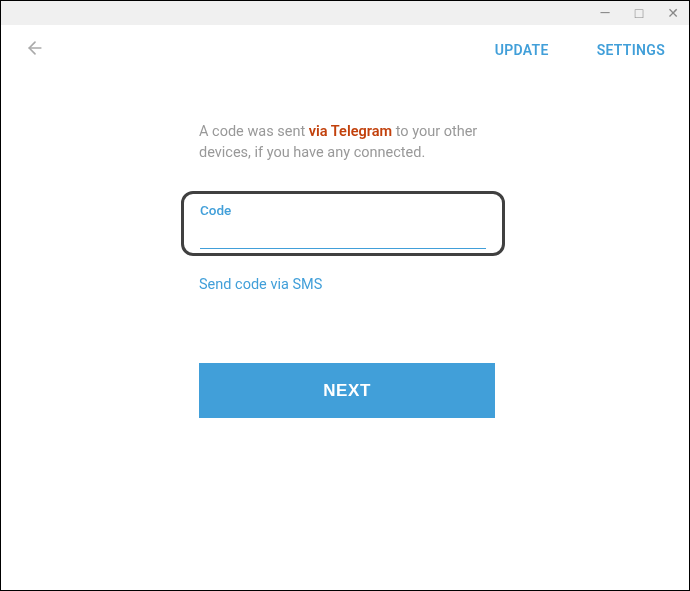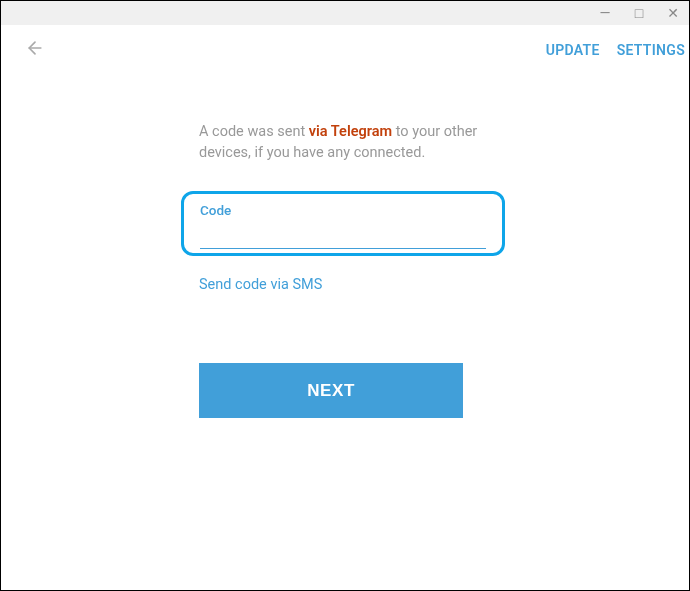--- a/index.html
+++ b/index.html
@@ -38,23 +38,23 @@
       position: relative;
     }
     .back-arrow {
       color: #aaa;
       font-size: 20px;
       cursor: pointer;
       padding: 4px;
     }
     .header-actions {
       position: absolute;
-      right: 4px;
+      right: 24px;
       display: flex;
-      gap: 17px;
+      gap: 48px;
     }
     .header-link {
       color: #419fd9;
       font-weight: 600;
       font-size: 14px;
       letter-spacing: 0.3px;
       cursor: pointer;
     }
     .content {
       padding-top: 36px;
@@ -83,21 +83,21 @@
       max-width: 300px;
     }
     .desc b {
       color: #c2410c;
       font-weight: 600;
     }
     .field-wrap {
       margin-top: 28px;
       margin-left: -18px;
       width: 324px;
-      border: 3px solid #0ea5e9;
+      border: 3px solid #404040;
       border-radius: 12px;
       padding: 8px 16px 4px 16px;
     }
     .field-label {
       color: #419fd9;
       font-size: 13.5px;
       font-weight: 500;
     }
     .field-input {
       width: 100%;
@@ -110,21 +110,21 @@
     }
     .sms-link {
       margin-top: 20px;
       color: #419fd9;
       font-size: 14.5px;
       cursor: pointer;
       display: inline-block;
     }
     .next-btn {
       margin-top: 70px;
-      width: 264px;
+      width: 296px;
       height: 55px;
       background: #419fd9;
       color: #fff;
       border: none;
       font-size: 17px;
       font-weight: 600;
       letter-spacing: 0.6px;
       cursor: pointer;
       display: flex;
       align-items: center;

